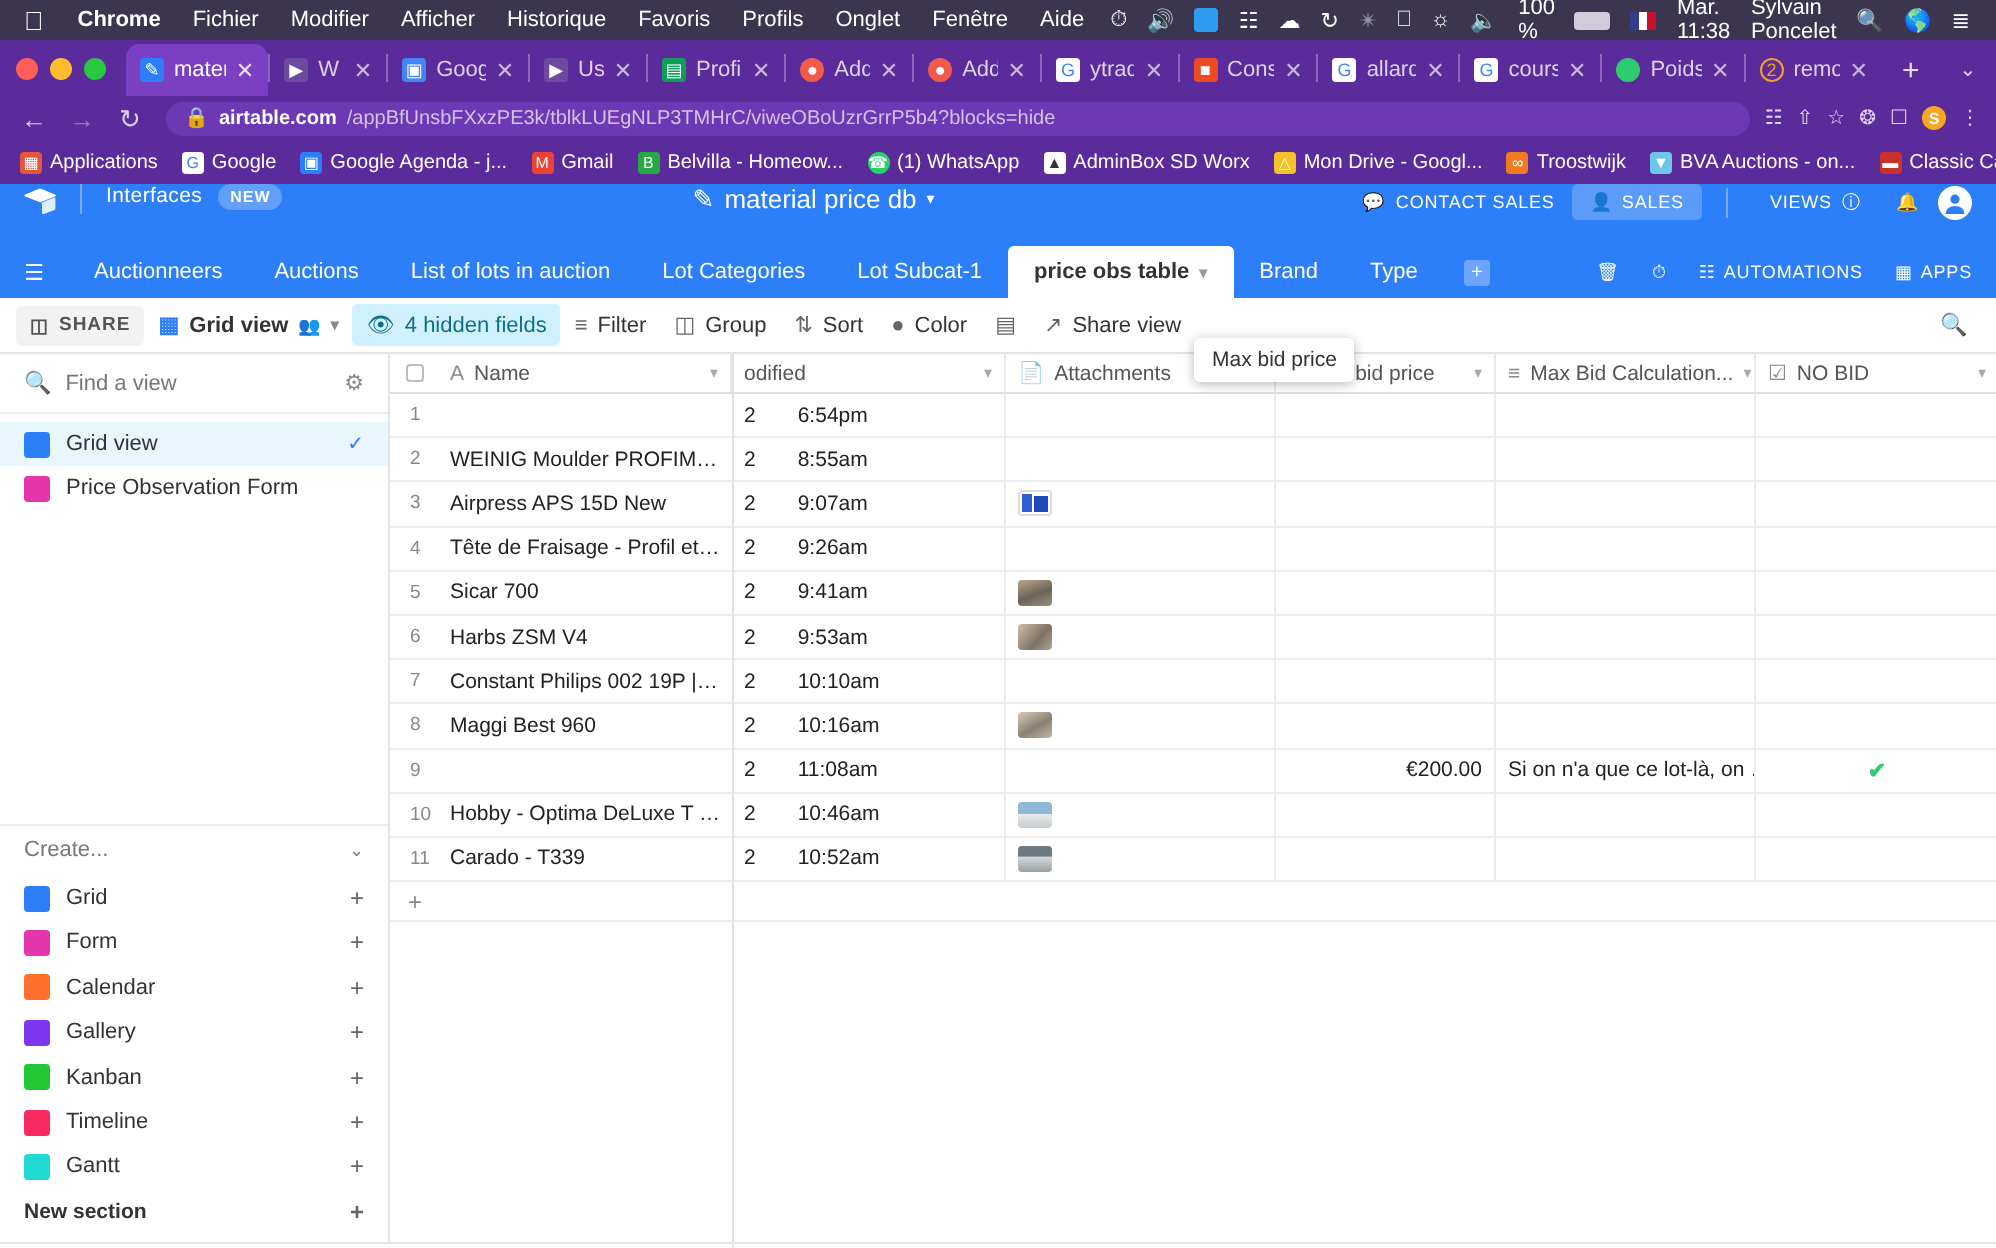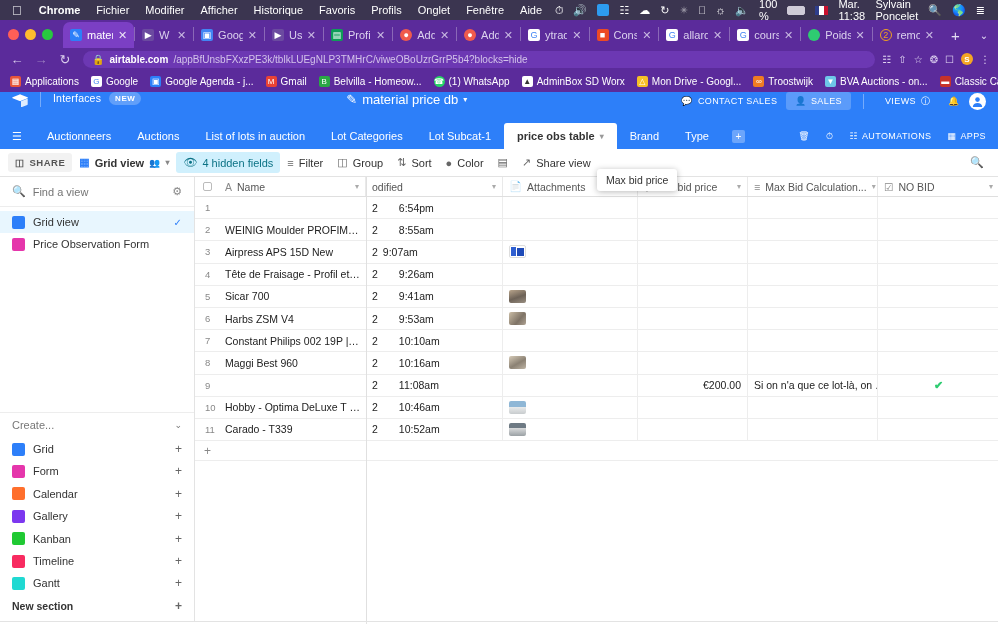--- a/index.html
+++ b/index.html
@@ -619,21 +619,21 @@
             <span class="chkmark"></span>
           </div>
 
       </div>
 
       <div class="grow">
         <div class="gcell c-row">3</div>
         <div class="gcell c-name">Airpress APS 15D New</div>
         <div class="gcell c-modified">
             <span>2</span>
-            <span style="margin-left:0">9:07am</span>
+            <span style="margin-left:16px">9:07am</span>
           </div>
         <div class="gcell c-attach">
           <span class="thumb" style="background:#fff;border:1px solid #ddd;position:relative">
             <span style="position:absolute;left:1px;top:1px;width:5px;height:9px;background:#2f5fd0"></span>
             <span style="position:absolute;left:7px;top:2px;width:7px;height:8px;background:#1f4bb8"></span>
           </span>
         </div>
         <div class="gcell c-maxbid"></div>
         <div class="gcell c-calc"></div>
         <div class="gcell c-nobid">

